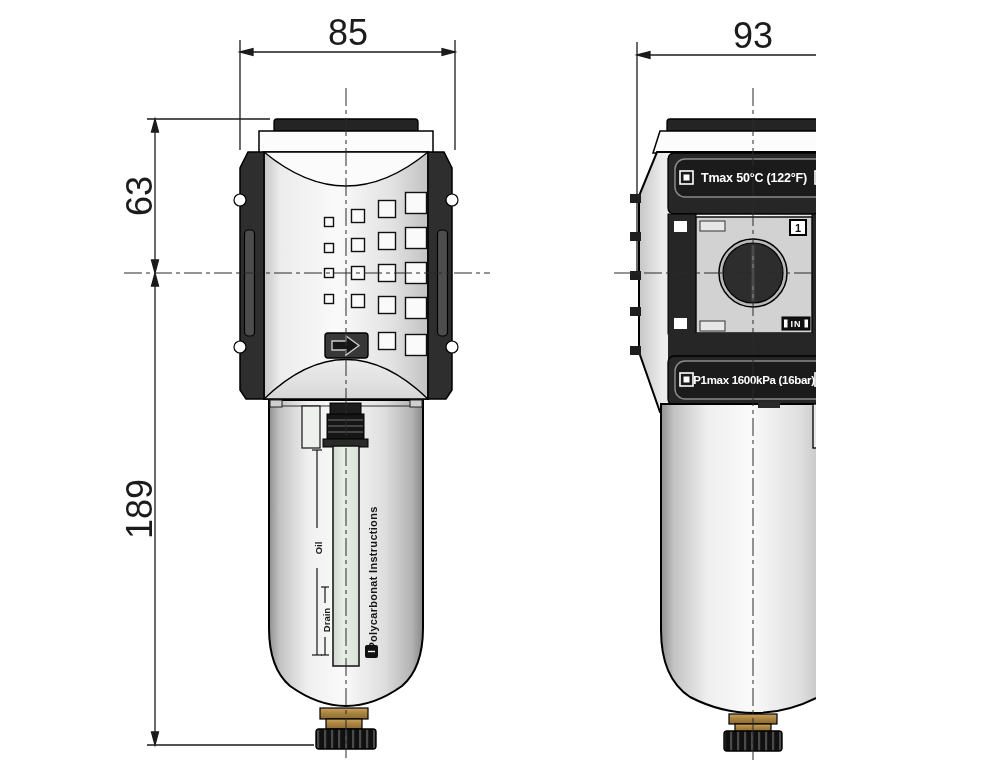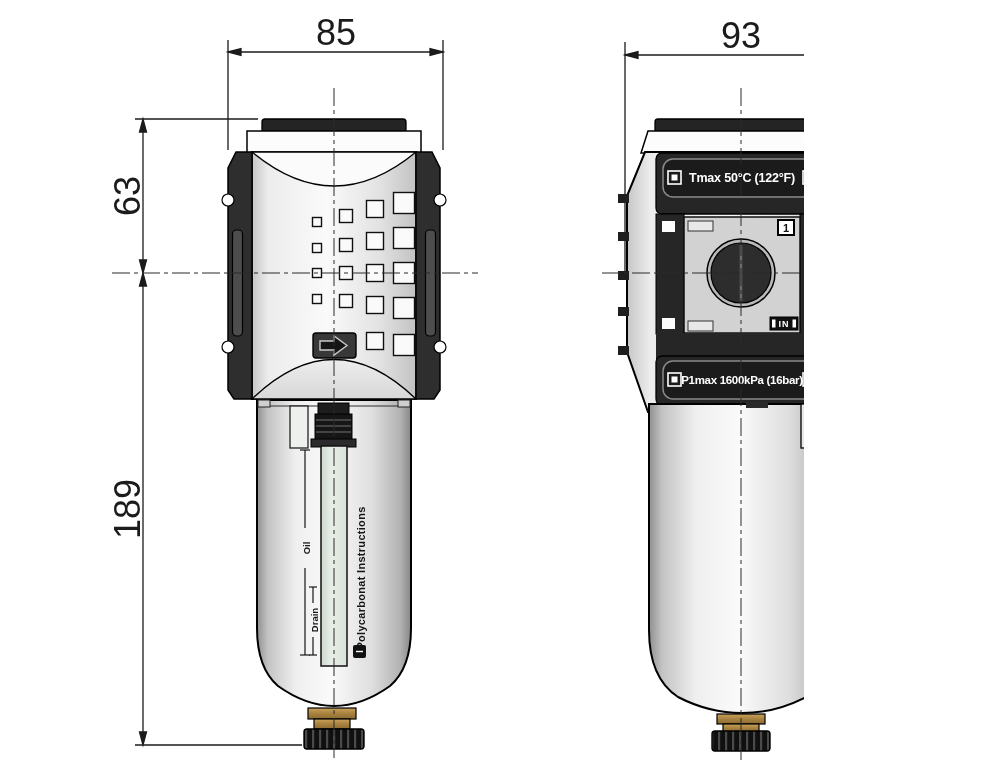--- a/index.html
+++ b/index.html
@@ -1,17 +1,17 @@
 <!DOCTYPE html>
 <html><head>
 <meta charset="utf-8">
 <style>
   html,body{margin:0;padding:0;background:#ffffff;}
   .canvas{position:relative;width:804px;height:764px;background:#ffffff;overflow:hidden;
-          font-family:"Liberation Sans", sans-serif;}
+          font-family:"Liberation Sans", sans-serif;padding-left:12px;}
   svg{display:block;}
   text{user-select:none;}
   .dim-text{font-family:"Liberation Sans",sans-serif;font-size:36px;fill:#1b1b1b;}
   .plate-text{font-family:"Liberation Sans",sans-serif;font-weight:bold;font-size:12.5px;fill:#ffffff;letter-spacing:-0.2px;}
   .plate-text-sm{font-family:"Liberation Sans",sans-serif;font-weight:bold;font-size:11.5px;fill:#ffffff;letter-spacing:-0.3px;}
   .bowl-text{font-family:"Liberation Sans",sans-serif;font-weight:bold;font-size:11px;fill:#161616;letter-spacing:0.3px;}
   .tiny-text{font-family:"Liberation Sans",sans-serif;font-weight:bold;font-size:9.5px;fill:#161616;}
   .badge-text{font-family:"Liberation Sans",sans-serif;font-weight:bold;font-size:11px;fill:#101010;}
   .in-text{font-family:"Liberation Sans",sans-serif;font-weight:bold;font-size:9px;fill:#ffffff;letter-spacing:1px;}
 </style>

